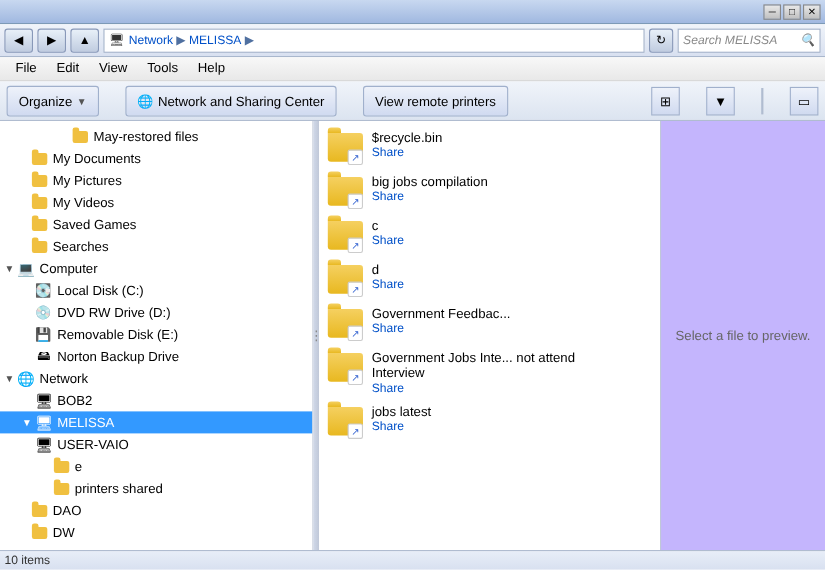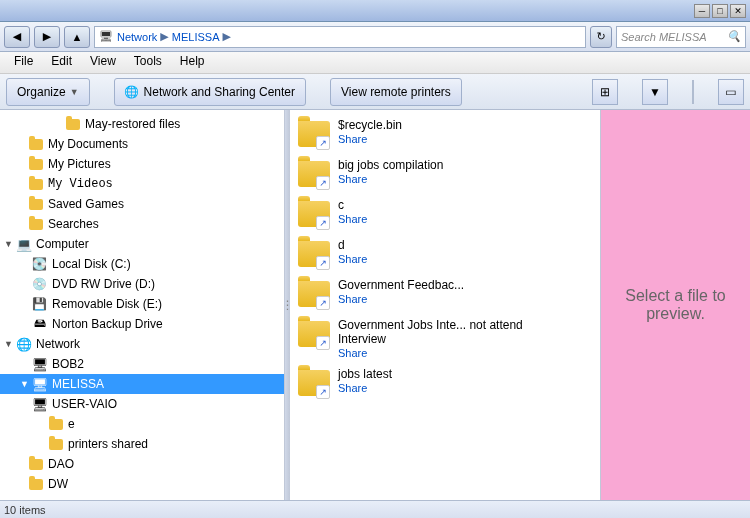--- a/index.html
+++ b/index.html
@@ -302,22 +302,22 @@
     .file-share { font-size: 11px; color: #0050c8; }
 
     
     .preview-panel {
       width: 150px;
       border-left: 1px solid #c0c8d8;
       display: flex;
       align-items: center;
       justify-content: center;
       color: #666;
-      font-size: 16px;
-      background: #f9a8d4;
+      font-size: 12px;
+      background: #c4b5fd;
       padding: 8px;
       text-align: center;
       margin-left: 31px;
     }
 
     
     .status-bar {
       height: 18px;
       background: linear-gradient(to bottom, #e8eef8, #d8e0f0);
       border-top: 1px solid #b0bcd0;
@@ -421,21 +421,21 @@
 
 
     <div class="tree-item" style="padding-left:16px;">
       <span class="expand-arrow"></span>
       <span class="item-icon">
         <span class="folder-icon-small"></span>
       </span>
       <span class="item-label">My Pictures</span>
     </div>
 
-    <div class="tree-item" style="padding-left:16px;font-family:Liberation Mono, monospace;">
+    <div class="tree-item" style="padding-left:16px;">
       <span class="expand-arrow"></span>
       <span class="item-icon">
         <span class="folder-icon-small"></span>
       </span>
       <span class="item-label">My Videos</span>
     </div>
 
     <div class="tree-item" style="padding-left:16px;">
       <span class="expand-arrow"></span>
       <span class="item-icon">

